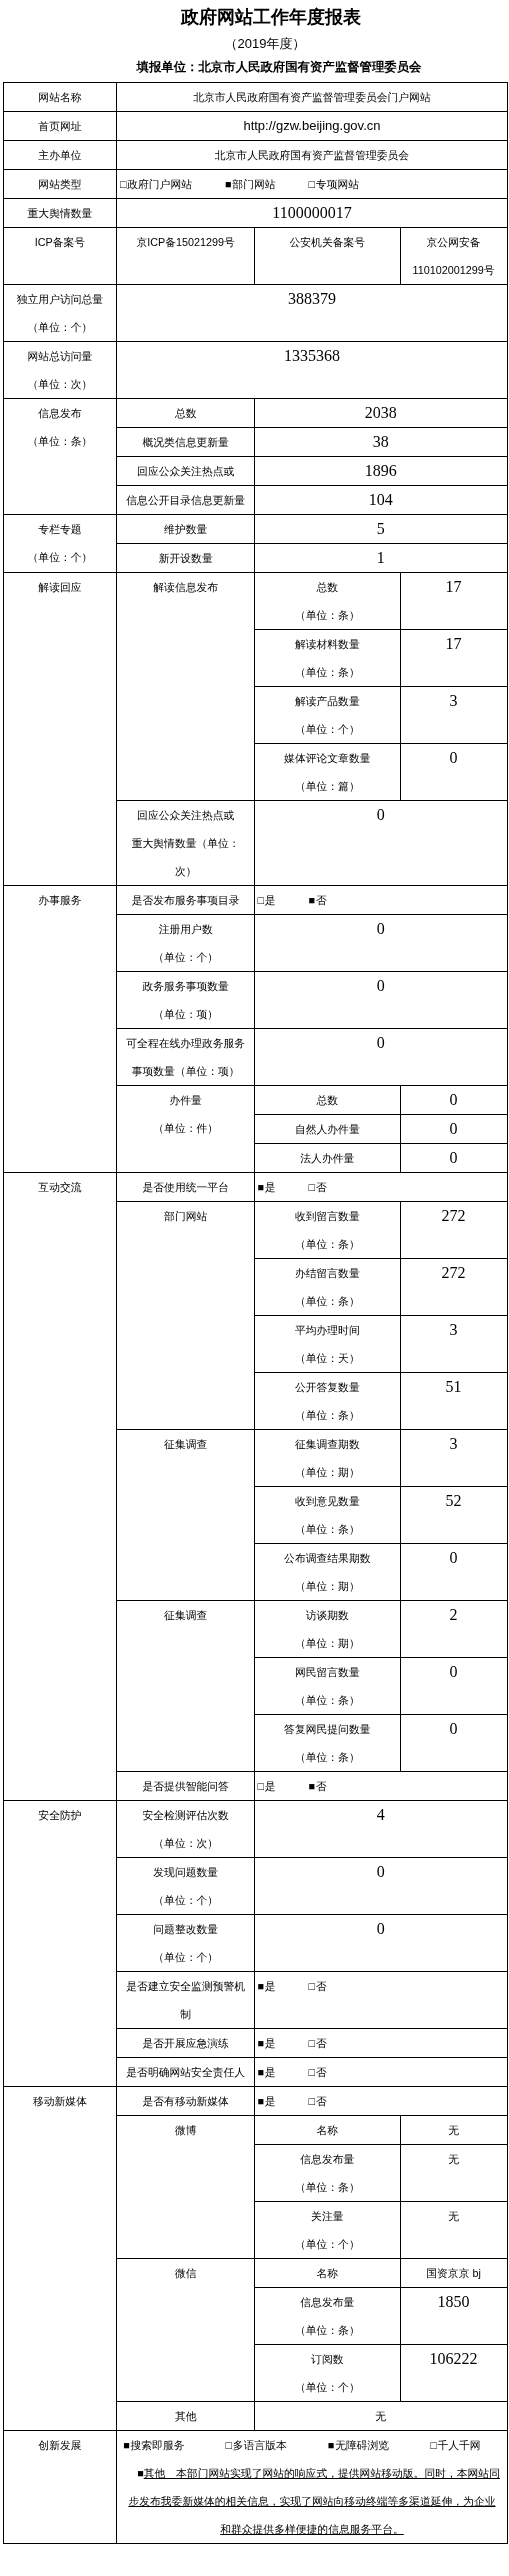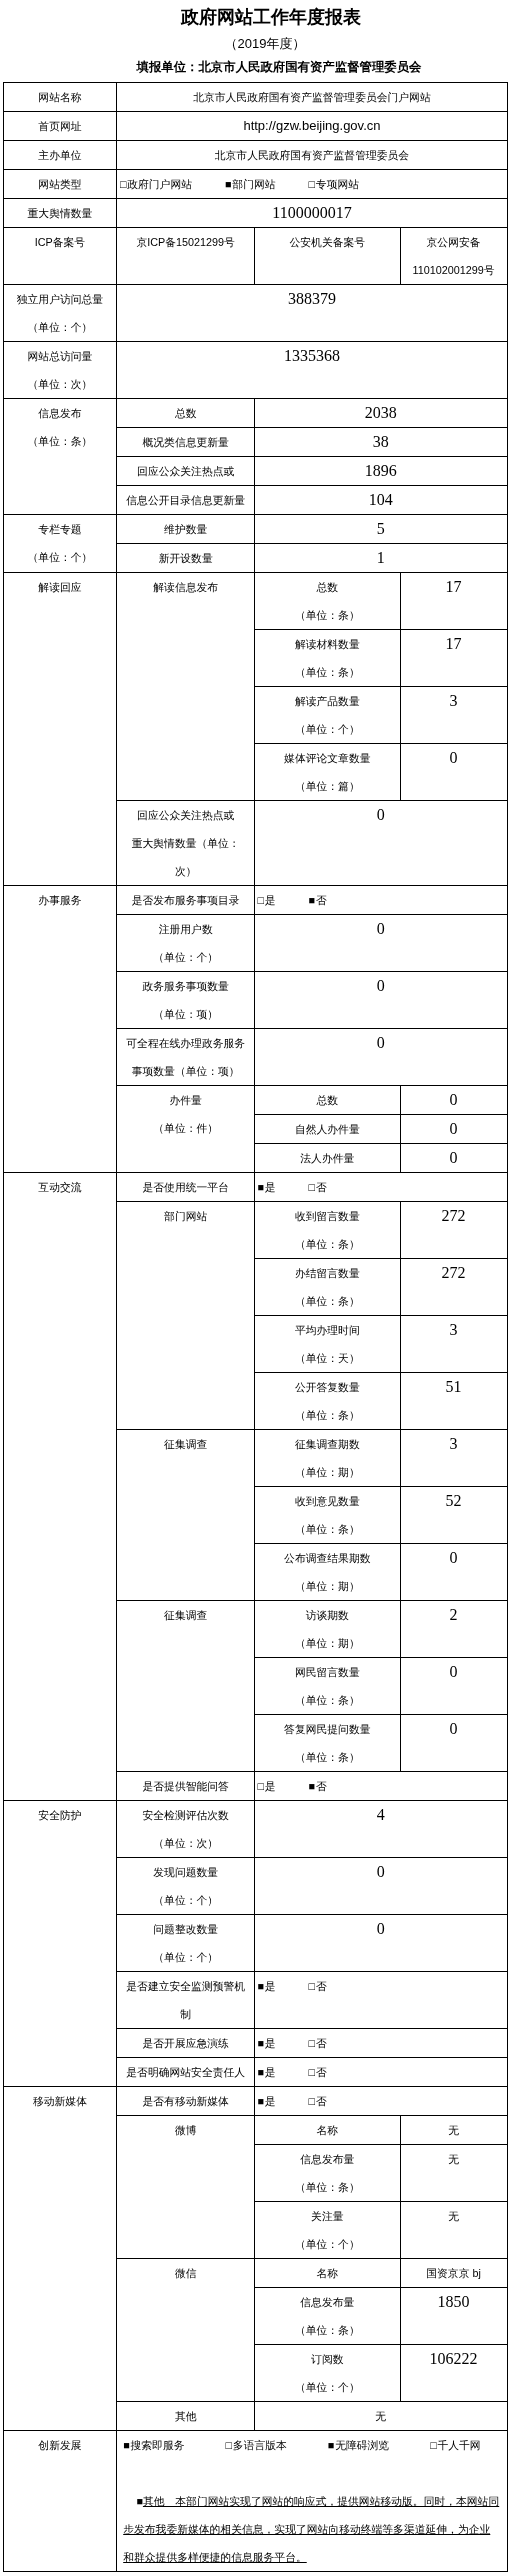--- a/index.html
+++ b/index.html
@@ -32,27 +32,26 @@
     overflow:hidden;
   }
   td.num {
     font-family:"Liberation Serif","DejaVu Serif",serif;
     font-size:16px;
   }
   td.url { font-size:13px; }
   .opts { display:flex; gap:33px; white-space:normal; }
   .opt { white-space:nowrap; }
   .opt .box { margin-right:0.8px; }
-  td.innov { text-align:left; }
+  td.innov { text-align:center; }
   .innov-checks {
     display:flex; justify-content:flex-start; gap:41px;
     padding-left:3.3px; white-space:normal;
   }
   .innov-para {
-    margin-top:28px;
     padding:0 3.3px;
     text-indent:13.2px;
     white-space:normal;
   }
   .innov-para u { text-decoration:underline; }
 </style>
 </head>
 <body>
 
 <div class="doc-header">

